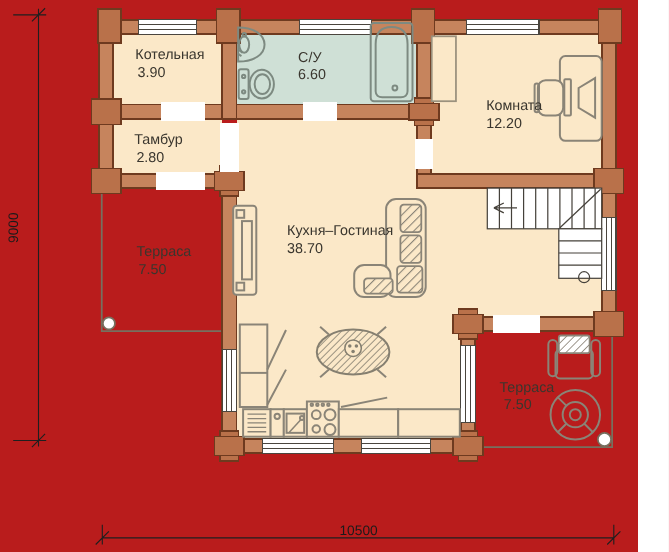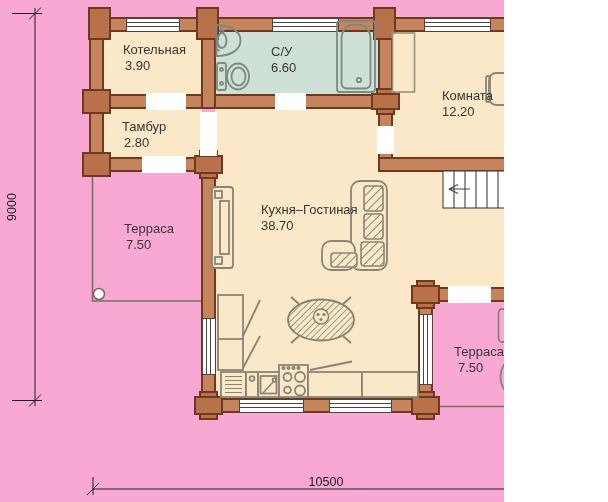--- a/index.html
+++ b/index.html
@@ -1,16 +1,16 @@
 <!DOCTYPE html>
 <html><head>
 <meta charset="utf-8">
 <style>
   html,body{margin:0;padding:0;background:#ffffff;}
-  #stage{position:relative;width:504px;height:502px;background:#f9a8d4;overflow:hidden;
+  #stage{position:relative;width:580px;height:502px;background:#b91c1c;overflow:hidden;
          font-family:"Liberation Sans", sans-serif;text-decoration:underline;}
   svg{position:absolute;left:0;top:0;}
   .floor{stroke:none;}
   .wall{fill:#c6845d;stroke:#6e3a1f;stroke-width:1.5;}
   .post{fill:#b9714a;stroke:#6e3a1f;stroke-width:1.4;}
   .door{fill:#ffffff;stroke:none;}
   .winr{fill:#ffffff;stroke:#4a453e;stroke-width:1;}
   .winl{stroke:#4a453e;stroke-width:1;fill:none;}
   .terr{fill:none;stroke:#76705f;stroke-width:1.6;}
   .terrc{fill:#ffffff;stroke:#76705f;stroke-width:1.6;}

